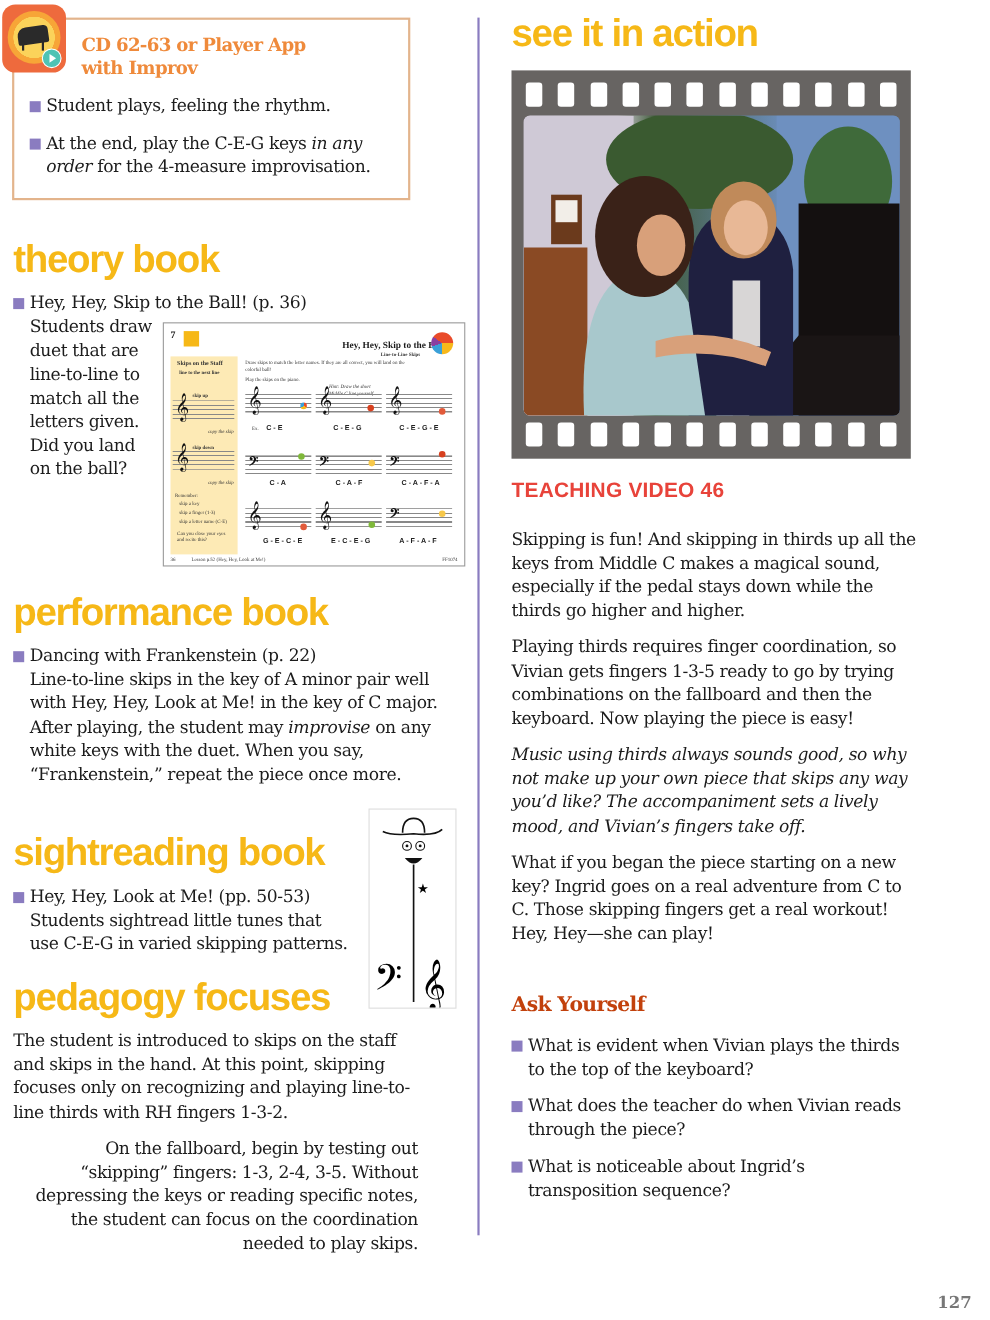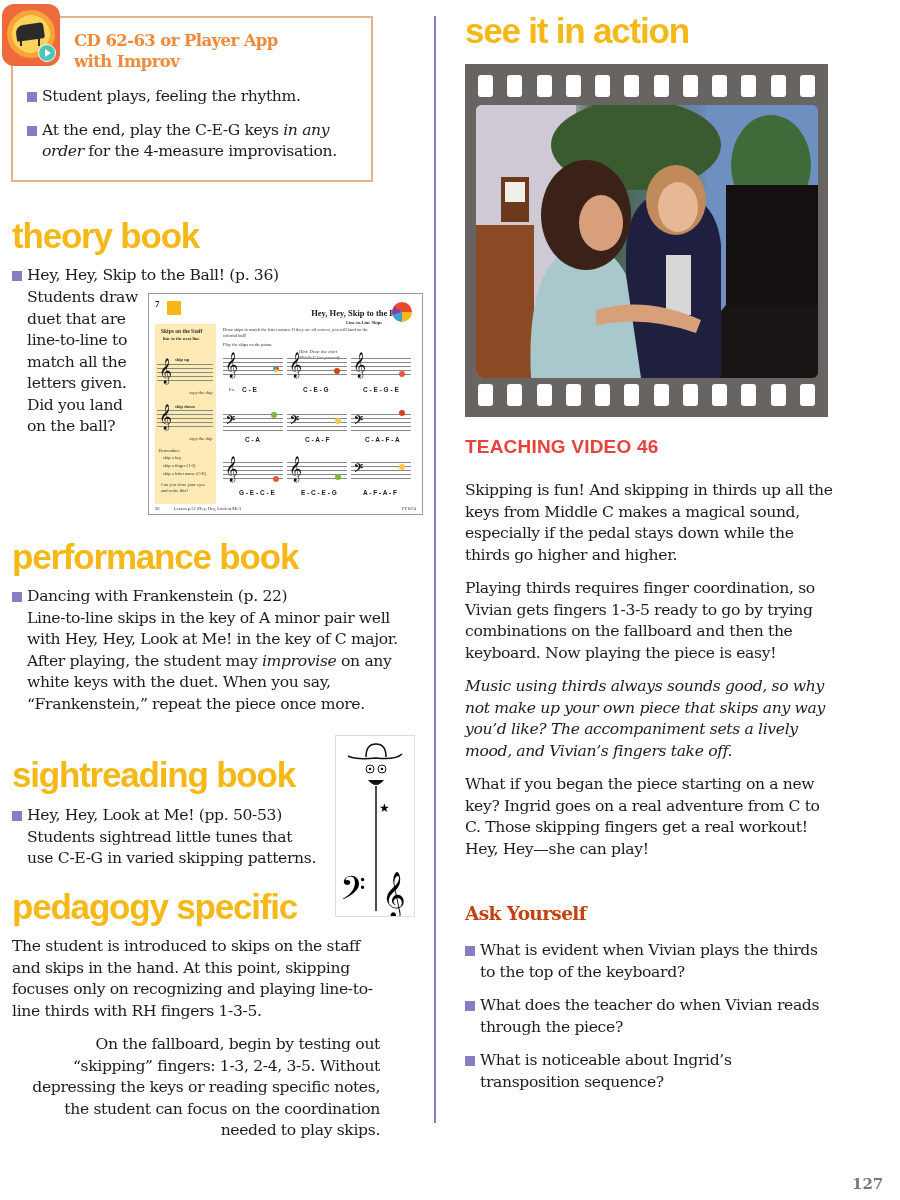--- a/index.html
+++ b/index.html
@@ -261,23 +261,23 @@
 
 <div class="heading" style="left:12px; top:756px;">sightreading book</div>
 <div class="abs body-text" style="left:12px; top:805px; width:310px;">
   <div class="bullet">
     <span class="bullet-sq"></span>
     <b>Hey, Hey, Look at Me! (pp. 50-53)</b><br>
     <span>Students sightread little tunes that use C-E-G in varied skipping patterns.</span>
   </div>
 </div>
 
-<div class="heading" style="left:12px; top:888px;">pedagogy specific</div>
+<div class="heading" style="left:12px; top:888px;">pedagogy focuses</div>
 <div class="abs body-text" style="left:12px; top:936px; width:368px;">
-  <p>The student is introduced to skips on the staff and skips in the hand. At this point, skipping focuses only on recognizing and playing line-to-line thirds with RH fingers 1-3-5.</p>
+  <p>The student is introduced to skips on the staff and skips in the hand. At this point, skipping focuses only on recognizing and playing line-to-line thirds with RH fingers 1-3-2.</p>
   <p style="margin-top:12px;text-align:right;">On the fallboard, begin by testing out “skipping” fingers: 1-3, 2-4, 3-5. Without depressing the keys or reading specific notes, the student can focus on the coordination needed to play skips.</p>
 </div>
 
 <div class="abs divider"></div>
 
 <div class="heading" style="left:465px; top:12px;">see it in action</div>
 
 <div class="abs film">
   <div class="sprockets" style="top:11px;">
     <div class="sprocket"></div>

